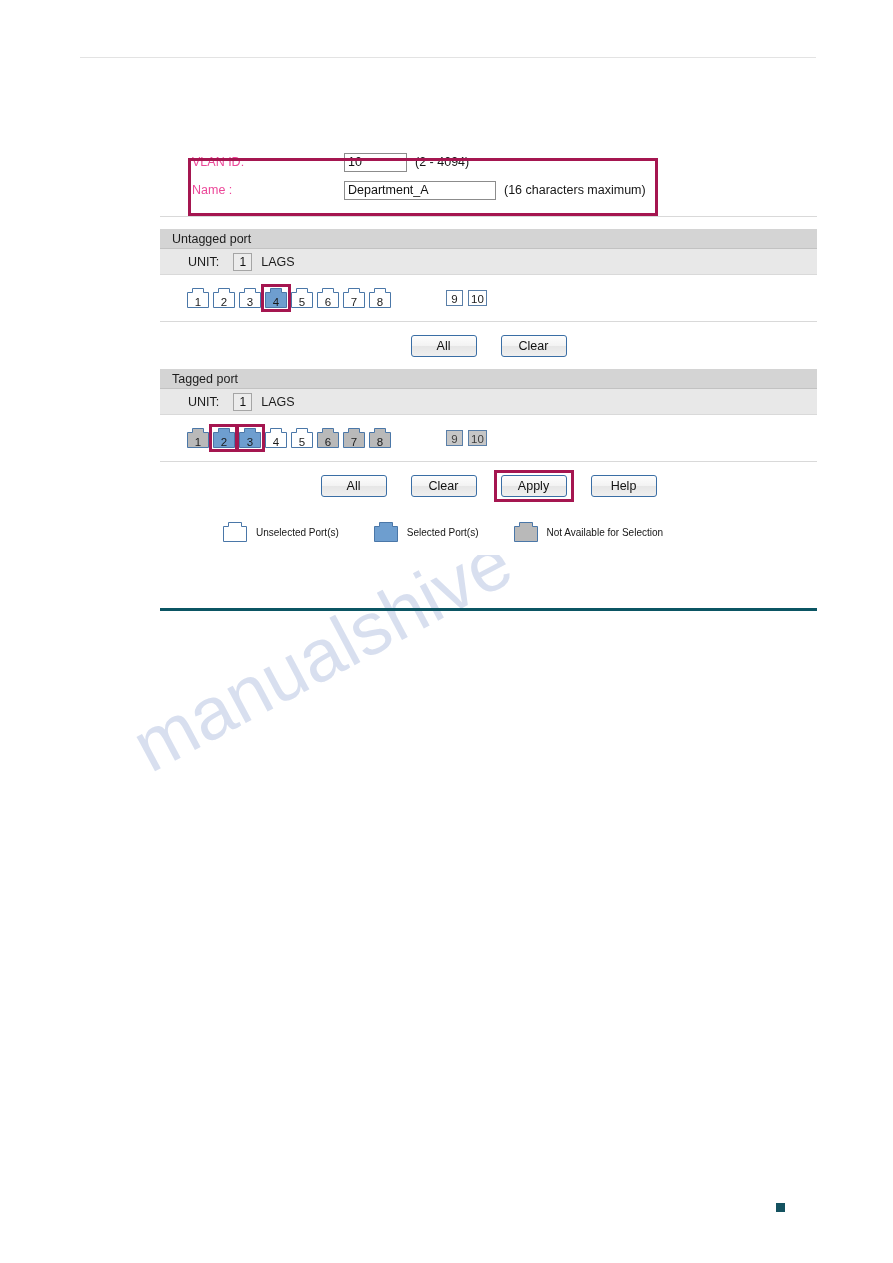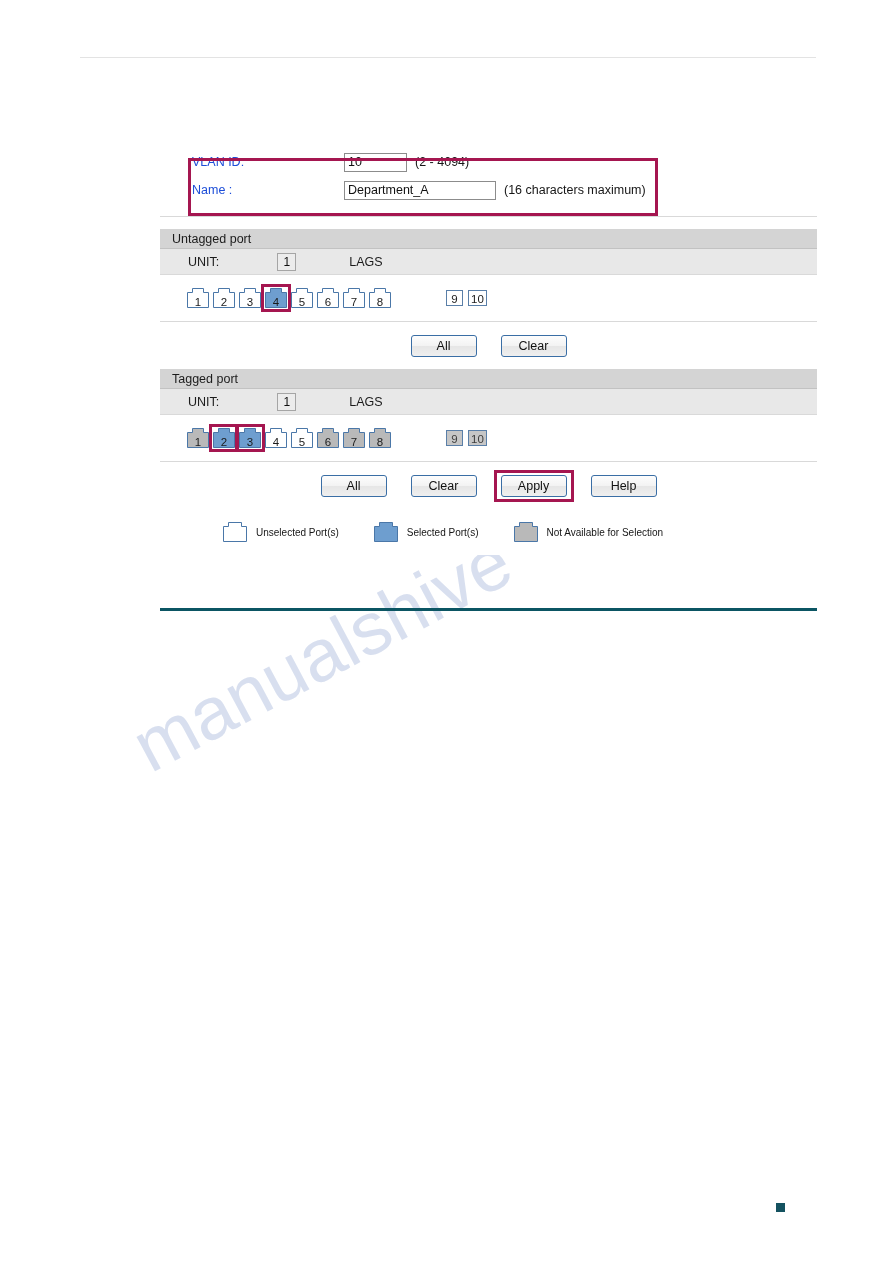--- a/index.html
+++ b/index.html
@@ -73,21 +73,21 @@
   }
   .form-row {
     display: flex;
     align-items: center;
     height: 28px;
     padding-left: 32px;
   }
   .form-label {
     width: 152px;
     font-size: 12.5px;
-    color: #1d4ed8;
+    color: #ec4899;
   }
   .txtbox {
     border: 1px solid #8c8c8c;
     background: #ffffff;
     height: 17px;
     line-height: 17px;
     font-size: 12.5px;
     color: #111111;
     font-family: "Liberation Sans", sans-serif;
     padding: 0 2px 0 3px;
@@ -120,21 +120,20 @@
   
   .unit-strip {
     background: #e8e8e8;
     border-bottom: 1px solid #d9d9d9;
     height: 25px;
     display: flex;
     align-items: center;
     padding-left: 28px;
     font-size: 12.5px;
     color: #1b1b1b;
-    gap: 44px;
   }
   .unit-label { margin-right: 14px; }
   .unit-chip {
     border: 1px solid #a5a5a5;
     background: #ececec;
     min-width: 13px;
     height: 16px;
     line-height: 16px;
     text-align: center;
     font-size: 12px;

